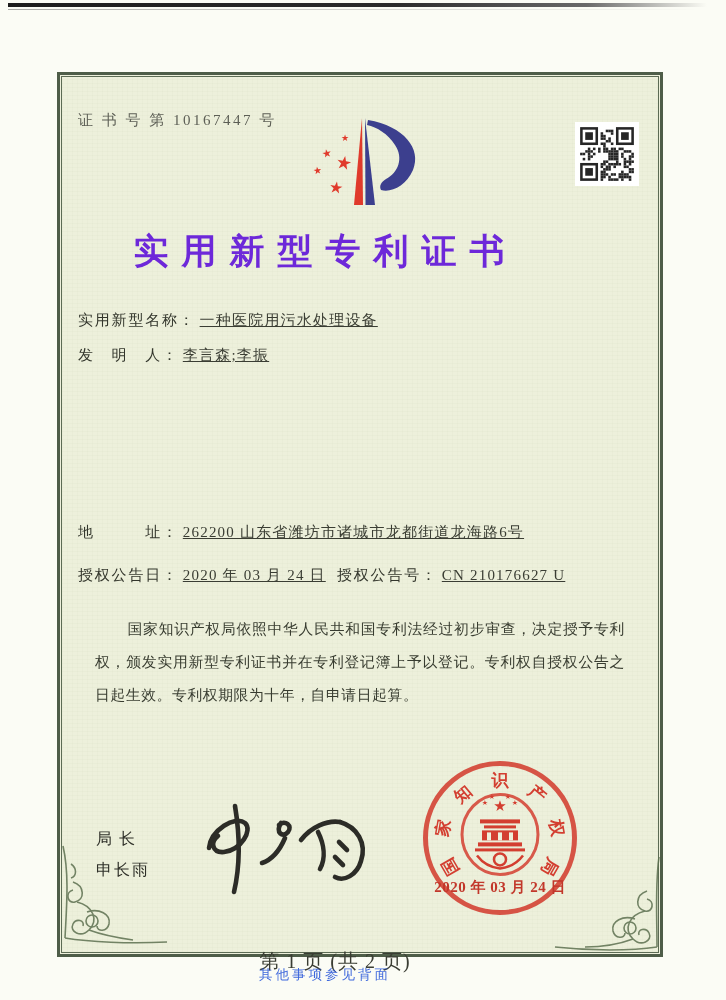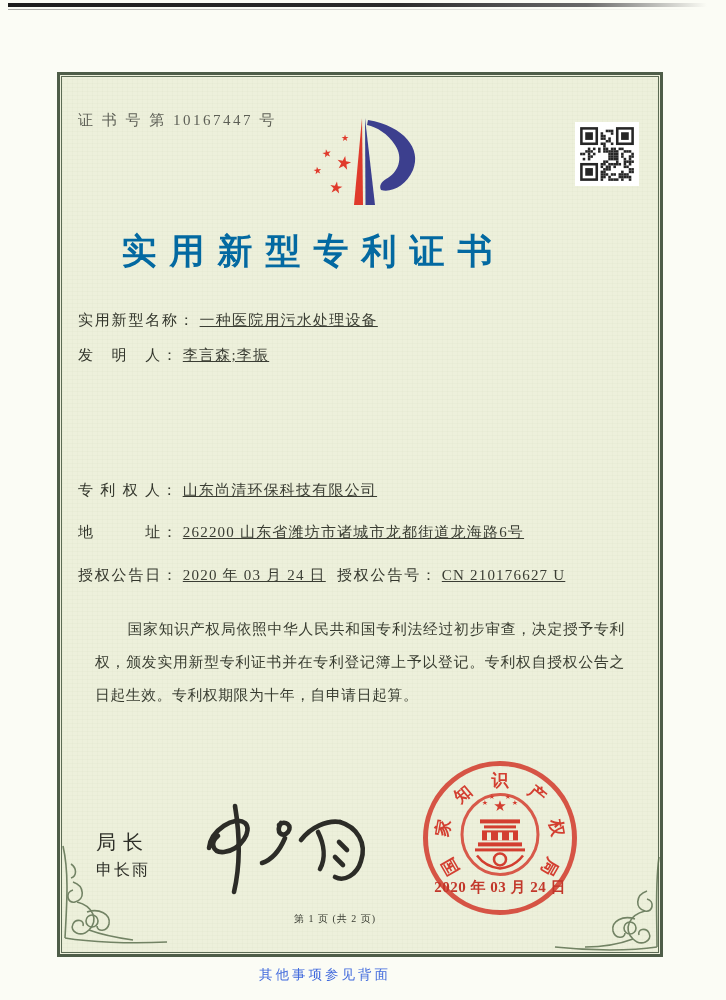--- a/index.html
+++ b/index.html
@@ -24,44 +24,44 @@
       repeating-linear-gradient(90deg, rgba(130,150,105,.05) 0 1px, transparent 1px 5px);}
   .cert-no{position:absolute;left:78px;top:111px;font-size:15px;letter-spacing:2.5px;
     color:#4a4c44;opacity:.88;text-align:right;}
   
   .logo{position:absolute;left:298px;top:102px;width:155px;height:118px;}
   .logo .star{position:absolute;color:#e03a2b;line-height:1;}
   
   .qr{position:absolute;left:575px;top:122px;width:64px;height:64px;}
   .qr svg{width:100%;height:100%;}
   .title{position:absolute;left:57px;top:228px;width:500px;text-align:center;
-    font-size:35px;font-weight:bold;color:#0369a1;letter-spacing:13px;text-indent:13px;}
+    font-size:35px;font-weight:bold;color:#6d28d9;letter-spacing:13px;text-indent:13px;padding-left:12px;}
   
   .field-row{position:absolute;left:78px;font-size:15px;color:#33362c;
     letter-spacing:1.2px;white-space:nowrap;}
   .field-row .lbl{letter-spacing:1.8px;}
   .field-row .val{margin-left:4px;color:#3a3d33;text-decoration:underline;}
   .grant-no{position:absolute;left:259px;top:0;}
   .paras{position:absolute;left:79px;top:597px;width:562px;font-size:14.8px;
     line-height:2.22;color:#383c30;letter-spacing:.6px;text-align:justify;}
   .paras p{margin:16px;text-indent:2.2em;}
   
-  .signer-title{position:absolute;left:96px;top:829px;font-size:20px;letter-spacing:7px;color:#2e2f28;}
+  .signer-title{position:absolute;left:96px;top:829px;font-size:16px;letter-spacing:7px;color:#2e2f28;}
   .signer-name{position:absolute;left:96px;top:860px;font-size:16px;letter-spacing:2px;color:#2e2f28;}
   .signature{position:absolute;left:193px;top:796px;width:195px;height:102px;}
   
   .seal{position:absolute;left:423px;top:761px;width:154px;height:154px;}
   .seal .ring{position:absolute;inset:0;border:5px solid rgba(211,62,48,.88);border-radius:50%;}
   .seal .ring-char{position:absolute;left:50%;top:50%;width:20px;height:20px;margin:-10px 0 0 -10px;
     text-align:center;font-size:17px;font-weight:bold;color:#d33e30;line-height:20px;}
   .seal .emblem{position:absolute;left:50%;top:50%;transform:translate(-50%,-54%);}
   .seal-date{position:absolute;left:425px;top:878px;width:150px;text-align:center;
     font-size:15px;color:#c2372a;letter-spacing:.5px;font-weight:bold;}
-  .page-num{position:absolute;left:30px;top:912px;width:610px;text-align:center;
-    font-size:10px;color:#3a3d33;letter-spacing:1px;}
+  .page-num{position:absolute;left:30px;top:948px;width:610px;text-align:center;
+    font-size:20px;color:#3a3d33;letter-spacing:1px;}
   .back-note{position:absolute;left:0;top:966px;width:650px;text-align:center;
     font-size:13.5px;color:#1d4ed8;letter-spacing:3px;opacity:.85;filter:blur(.2px);}
   .ornament{position:absolute;pointer-events:none;}
   .orn-bl{left:59px;top:842px;}
   .orn-br{left:551px;top:855px;}
 </style>
 </head>
 <body>
 
 <div class="page">
@@ -222,23 +222,20 @@
       </svg></div>
 
   <div class="title">实用新型专利证书</div>
 
   <div class="field-row" style="top:311px">
     <span class="lbl">实用新型名称：</span><span class="val">一种医院用污水处理设备</span>
   </div>
   <div class="field-row" style="top:346px">
     <span class="lbl">发　明　人：</span><span class="val">李言森;李振</span>
   </div>
-  <div class="field-row" style="top:481px">
-    <span class="lbl">专 利 权 人：</span><span class="val">山东尚清环保科技有限公司</span>
-  </div>
   <div class="field-row" style="top:523px">
     <span class="lbl">地　　　址：</span><span class="val">262200 山东省潍坊市诸城市龙都街道龙海路6号</span>
   </div>
   <div class="field-row" style="top:566px">
     <span class="lbl">授权公告日：</span><span class="val">2020 年 03 月 24 日</span>
     <span class="grant-no">
       <span class="lbl">授权公告号：</span><span class="val">CN 210176627 U</span>
     </span>
   </div>
 

